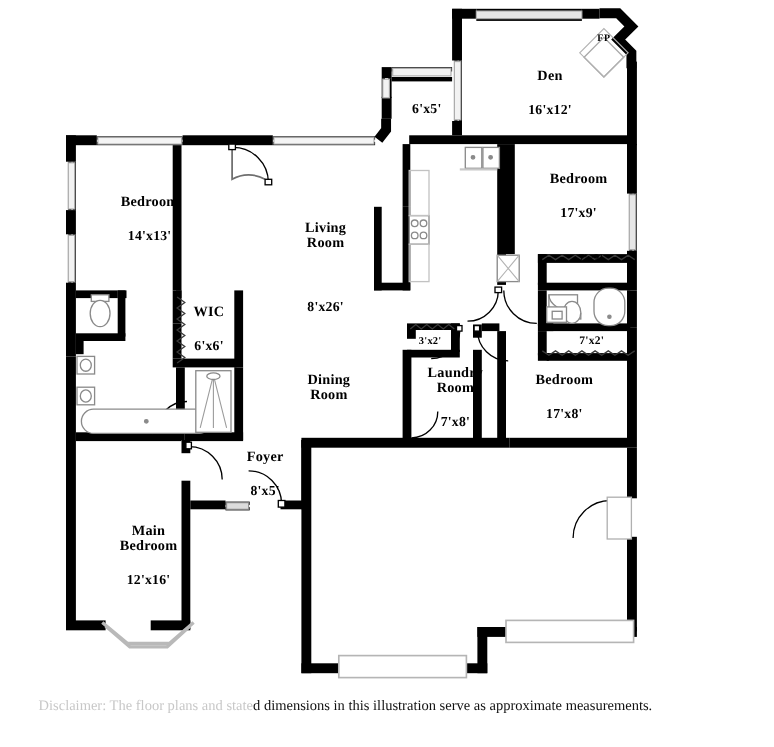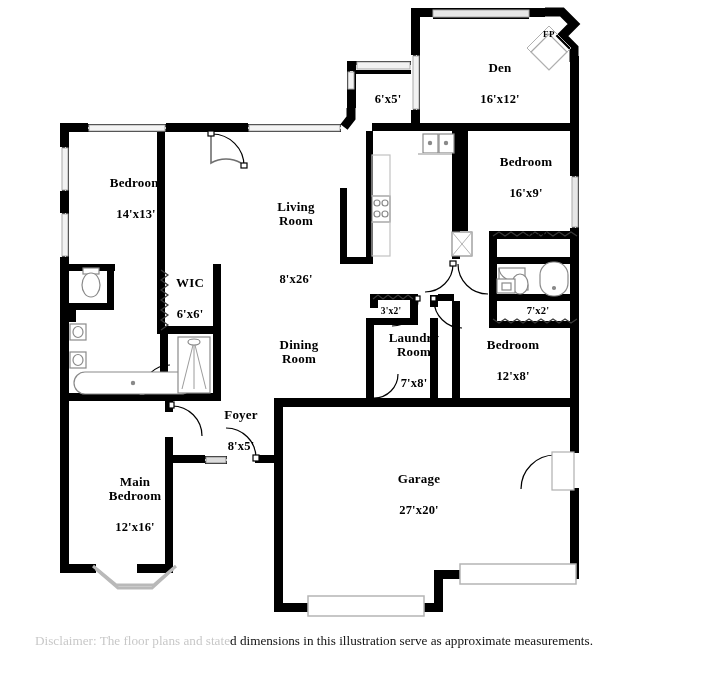--- a/index.html
+++ b/index.html
@@ -357,21 +357,21 @@
     </g>
   </svg>
 
   <div class="room-label" style="left:500px; top:68px;margin-top:16px;">
     <span class="rm-name">Den</span>
     <span class="rm-dim">16'x12'</span>
   </div>
 
   <div class="room-label" style="left:526px; top:178px;">
     <span class="rm-name">Bedroom</span>
-    <span class="rm-dim">16'x9'</span>
+    <span class="rm-dim">17'x9'</span>
   </div>
 
   <div class="room-label" style="left:136px; top:199px;">
     <span class="rm-name">Bedroom</span>
     <span class="rm-dim">14'x13'</span>
   </div>
 
 
   <div class="room-label" style="left:296px; top:214px;">
     <span class="rm-name">Living
@@ -393,38 +393,34 @@
   </div>
 
   <div class="room-label" style="left:414px; top:361px;">
     <span class="rm-name">Laundry
 Room</span>
     <span class="rm-dim">7'x8'</span>
   </div>
 
   <div class="room-label" style="left:513px; top:361px;">
     <span class="rm-name">Bedroom</span>
-    <span class="rm-dim">12'x8'</span>
+    <span class="rm-dim">17'x8'</span>
   </div>
 
   <div class="room-label" style="left:135px; top:505px;">
     <span class="rm-name">Main
 Bedroom</span>
     <span class="rm-dim">12'x16'</span>
   </div>
 
   <div class="room-label" style="left:241px; top:431px;">
     <span class="rm-name">Foyer</span>
     <span class="rm-dim">8'x5'</span>
   </div>
 
-  <div class="room-label" style="left:419px; top:495px;">
-    <span class="rm-name">Garage</span>
-    <span class="rm-dim">27'x20'</span>
-  </div>
 
   <div class="room-label" style="left:388px; top:100px;">
     <span class="rm-dim">6'x5'</span>
   </div>
 
   <div class="room-label label-sm" style="left:537px; top:236px;">
     <span class="rm-dim">7'x2'</span>
   </div>
 
   <div class="room-label label-sm" style="left:538px; top:311px;">

